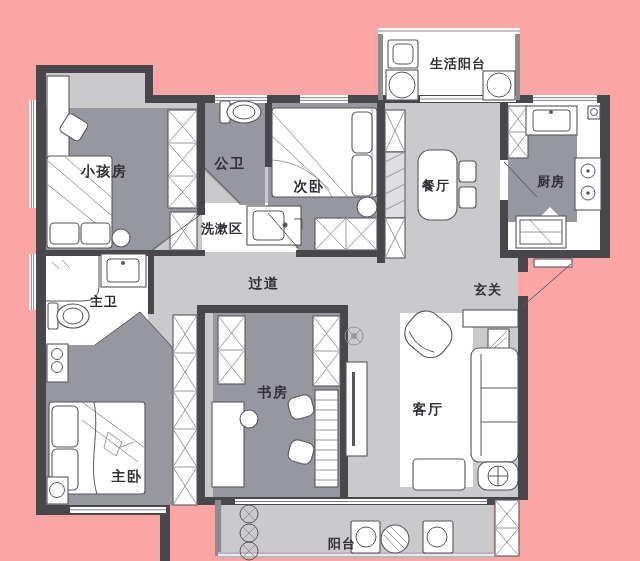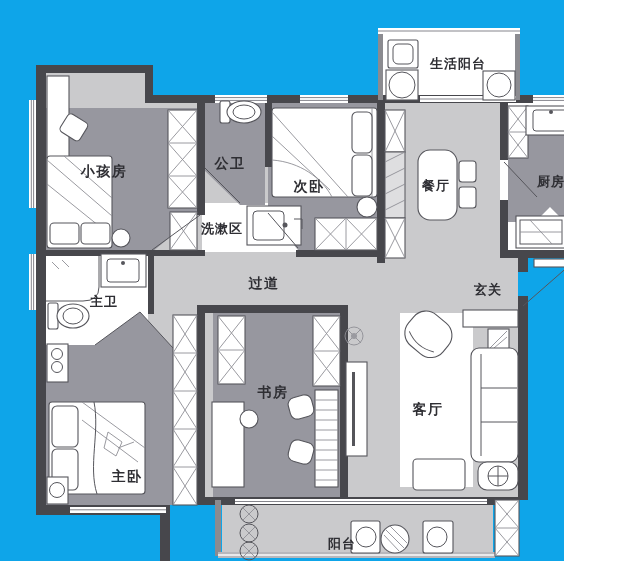--- a/index.html
+++ b/index.html
@@ -1,16 +1,16 @@
 <!DOCTYPE html>
 <html><head>
 <meta charset="utf-8">
 <style>
   html,body{margin:0;padding:0;background:#ffffff;}
-  #stage{position:relative;width:564px;height:561px;background:#0ea5e9;overflow:hidden;
+  #stage{position:relative;width:640px;height:561px;background:#fca5a5;overflow:hidden;
          font-family:"Liberation Sans",sans-serif;}
   svg{display:block}
   .wall{fill:#47474c}
   .thinwall{fill:#8b8b90}
   .openf{fill:#cacacc}
   .roomf{fill:#97979f}
   .w{fill:#ffffff}
   .furn{fill:#ffffff;stroke:#56565c;stroke-width:1.1}
   .ln{stroke:#56565c;stroke-width:1;fill:none}
   .lnl{stroke:#8f8f95;stroke-width:0.9;fill:none}

